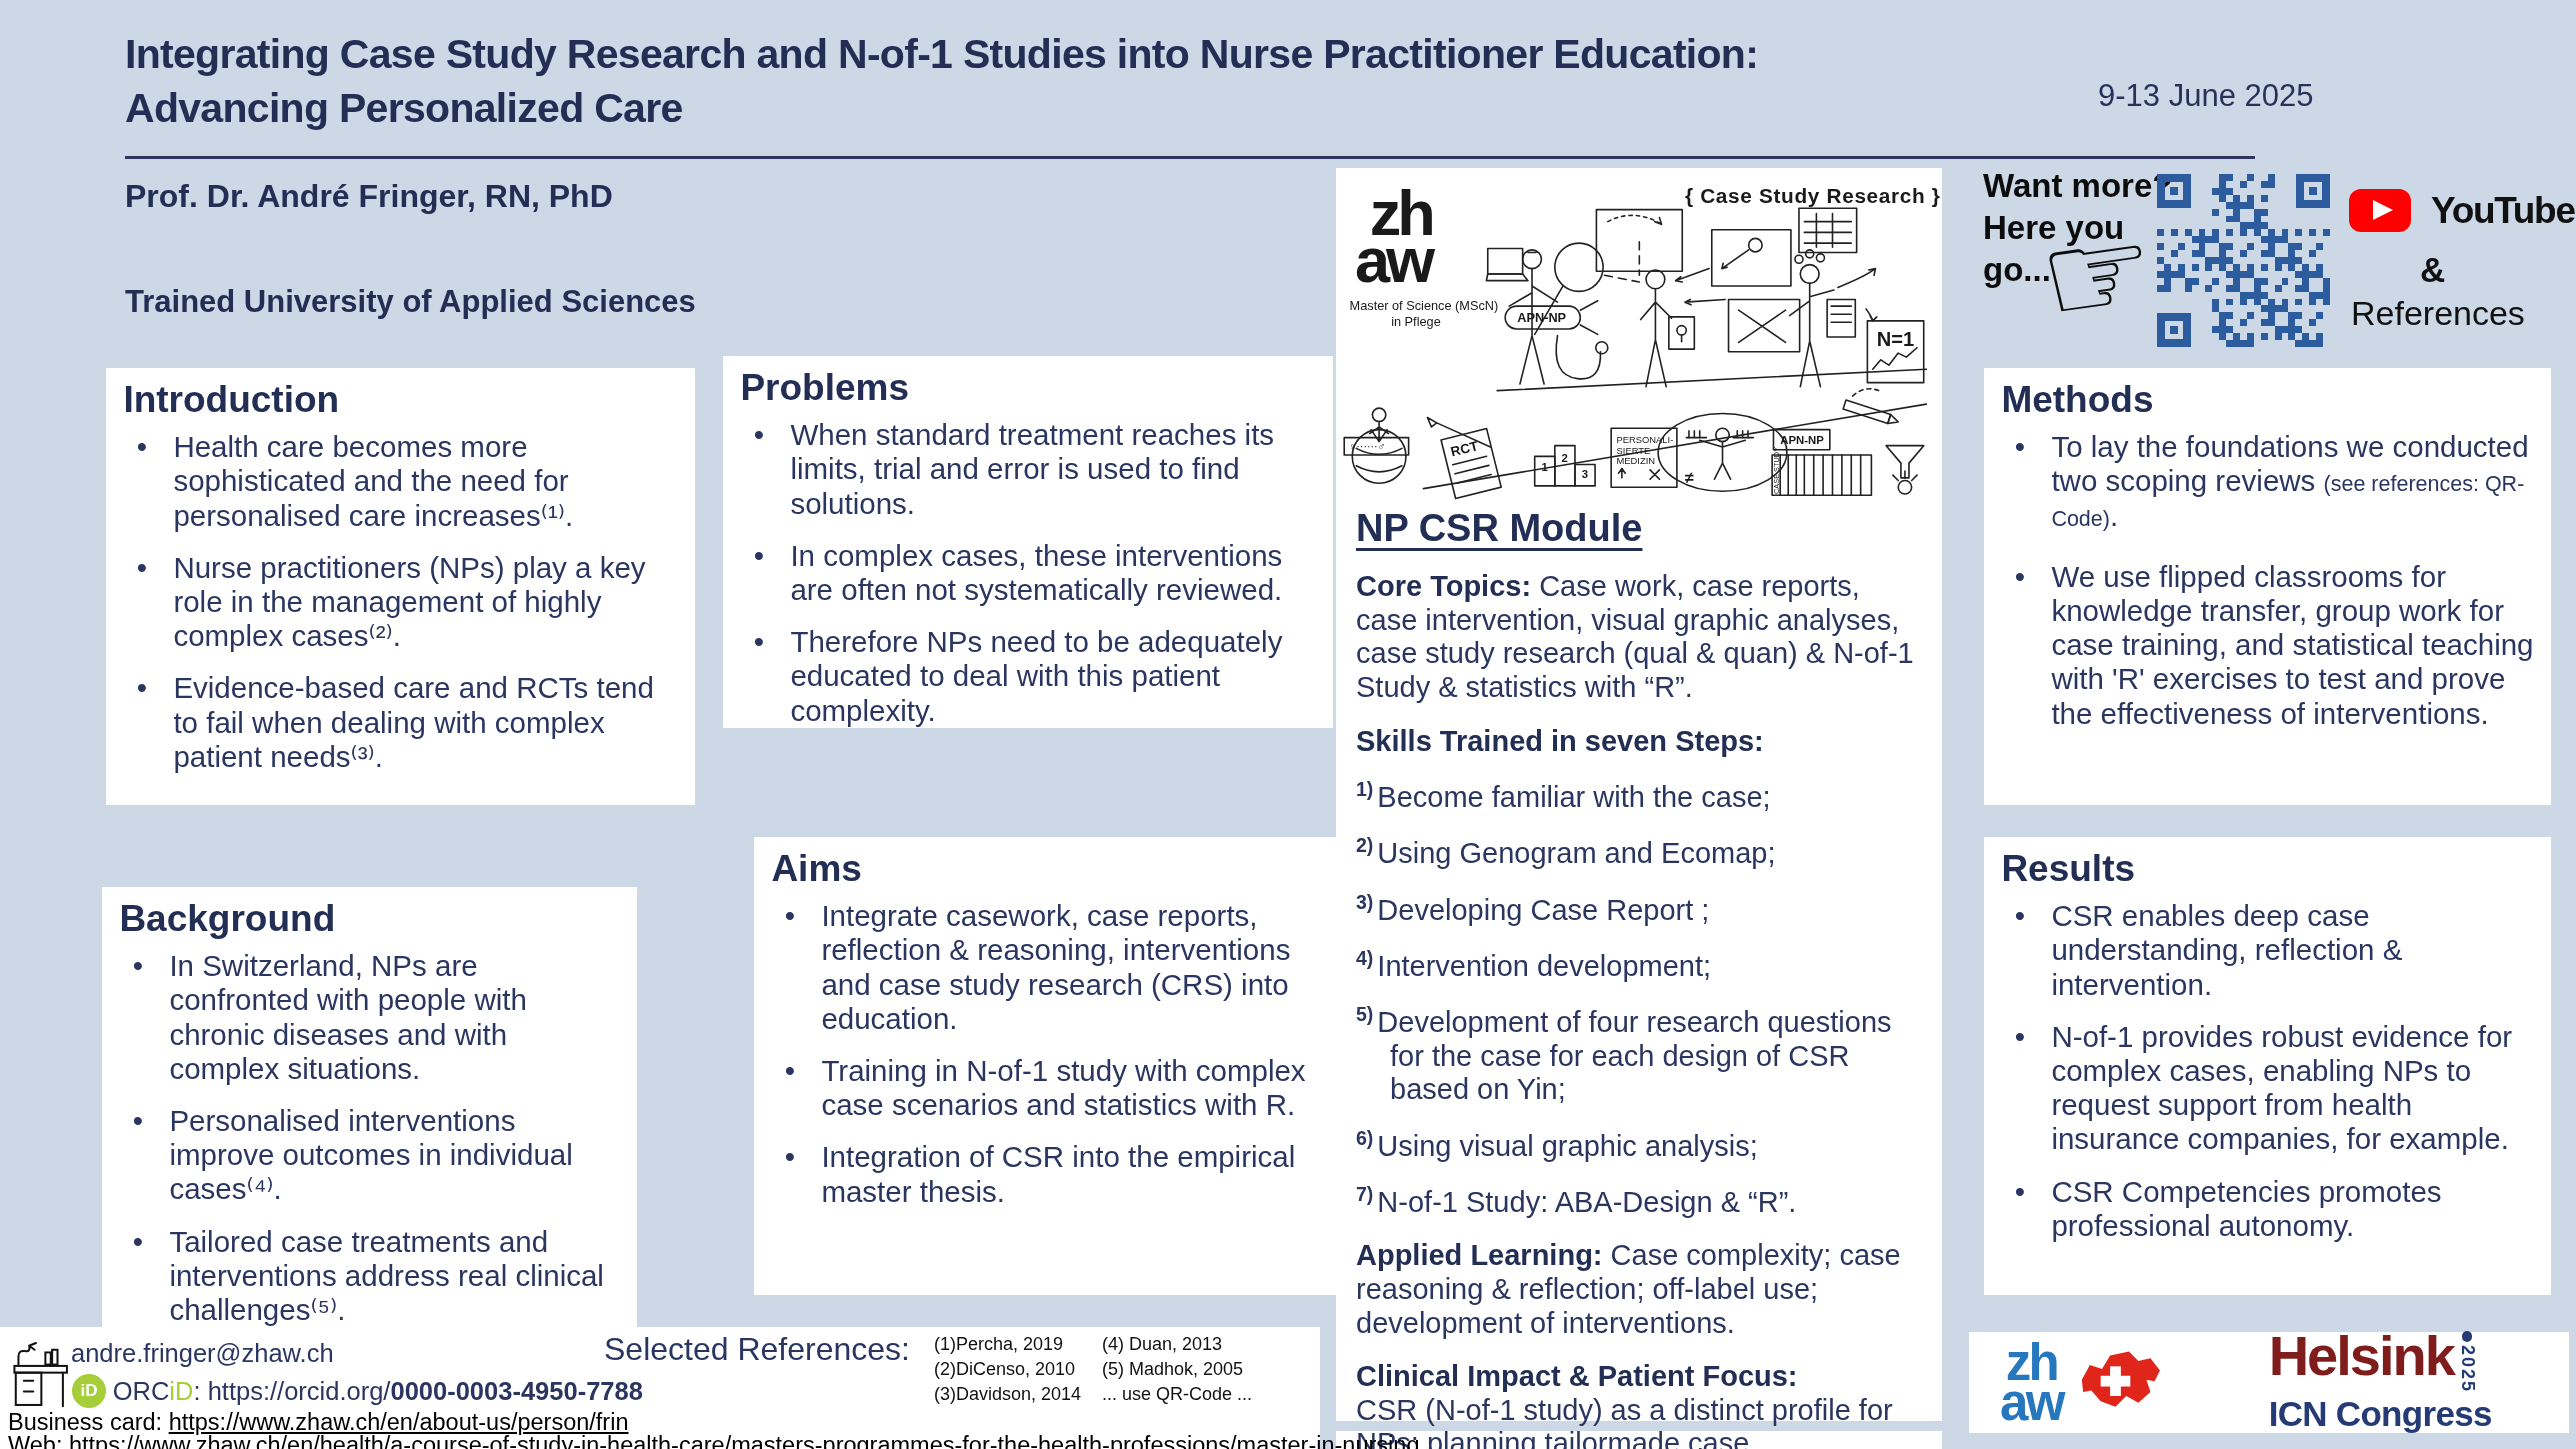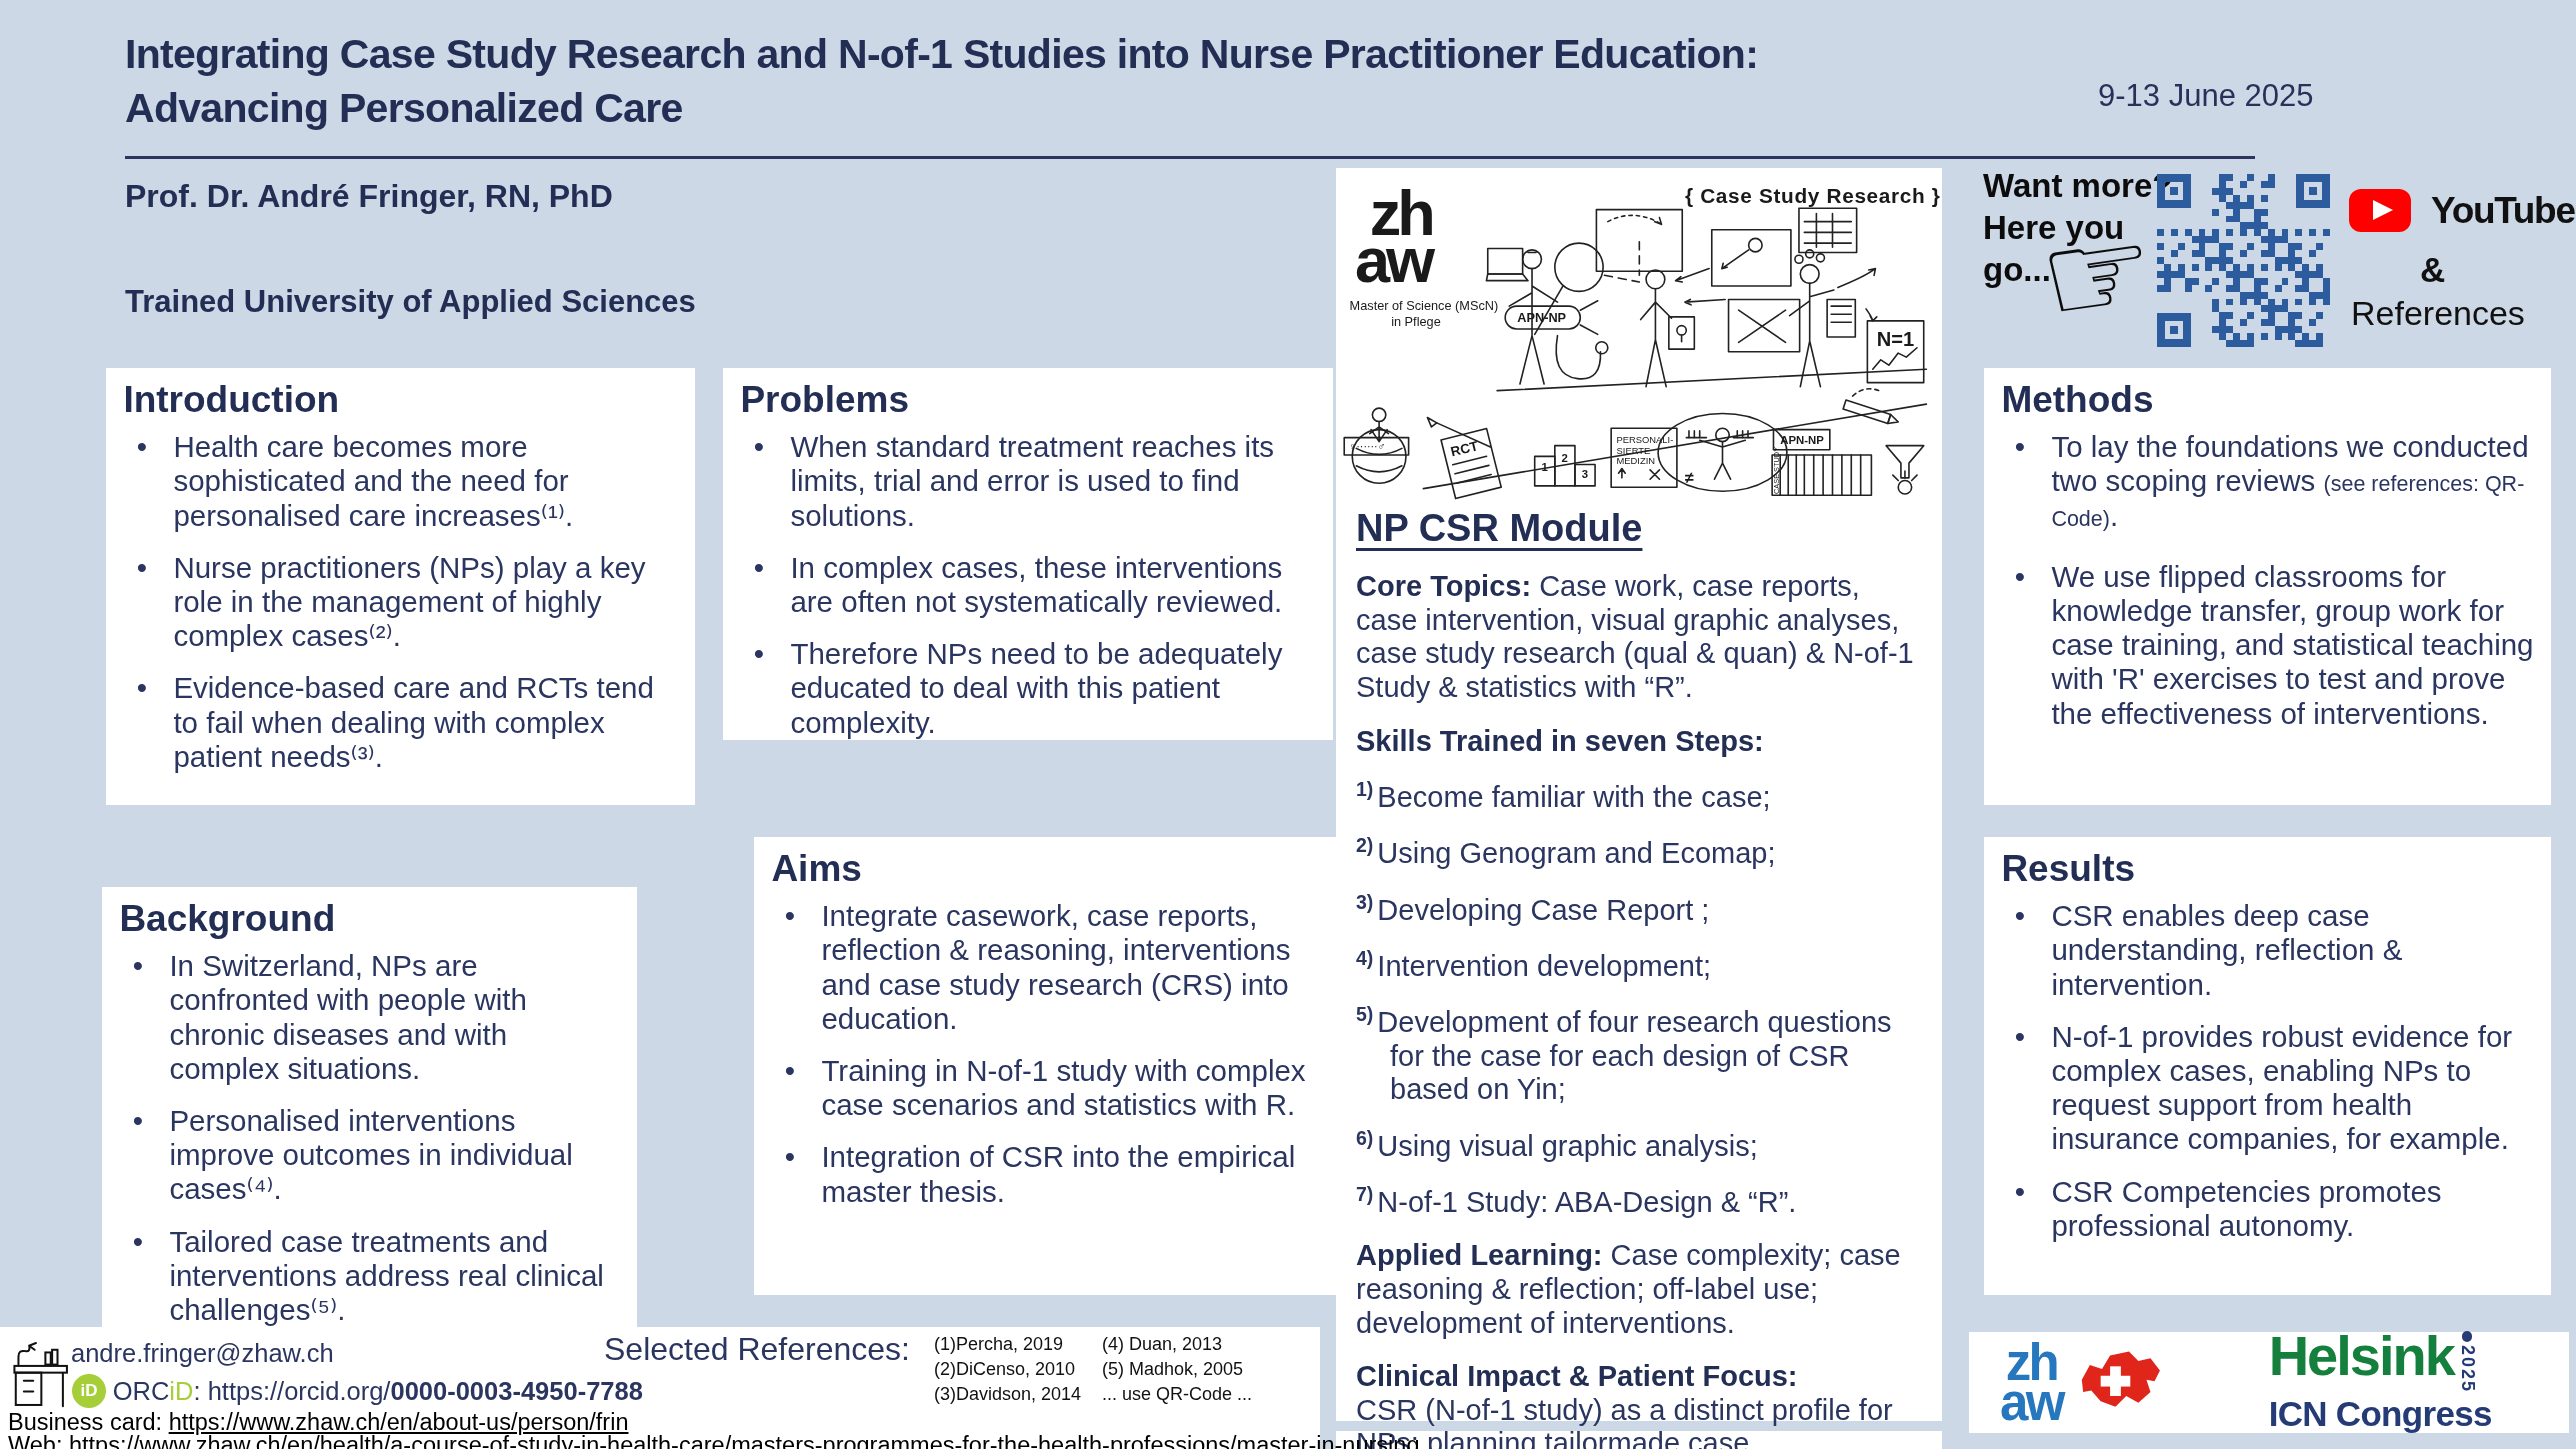--- a/index.html
+++ b/index.html
@@ -19,21 +19,21 @@
   .affiliation{left:125px;top:284px;font-size:31px;font-weight:bold;color:#232e55;}
   
   .box{background:#ffffff;box-sizing:border-box;padding:10.7px 17.4px 6.7px 17.4px;}
   .box h2{margin:0 0 9.4px 0;font-size:37px;font-weight:bold;color:#232e55;}
   .box ul{margin:0;padding:0;list-style:none;}
   .box li{position:relative;padding-left:50px;font-size:29.5px;line-height:1.16;
           color:#2a3560;margin-bottom:18px;}
   .box li::before{content:"•";position:absolute;left:13.4px;top:0;}
   .note-small{font-size:21.5px;}
   #box-intro{left:106px;top:368px;width:589px;height:437px;}
-  #box-problems{left:723px;top:368px;width:610px;height:372px;}
+  #box-problems{left:723px;top:356px;width:610px;height:372px;}
   #box-background{left:102px;top:887px;width:535px;height:458px;}
   #box-aims{left:738px;top:837px;width:610px;height:458px;margin-left:16px;}
   #box-methods{left:1984px;top:368px;width:567px;height:437px;}
   #box-results{left:1984px;top:837px;width:567px;height:458px;}
   #box-methods li{margin-bottom:27px;}
   
   .center-panel{left:1336px;top:168px;width:606px;height:1253px;background:#ffffff;}
   .center-strip{left:1336px;top:1431px;width:606px;height:18px;background:#ffffff;}
   .sketch{left:1336px;top:168px;width:606px;height:332px;}
   .module{left:1356px;top:507px;width:569px;color:#2a3560;}
@@ -80,21 +80,21 @@
   #ref-col2{left:1102px;top:1332px;}
   
   .logo-box{left:1969px;top:1332px;width:600px;height:101px;background:#ffffff;
             display:flex;align-items:center;}
   .zhaw-blue{margin-left:31px;font-weight:bold;color:#2677bd;font-size:51px;
              line-height:0.78;letter-spacing:-2.7px;text-align:center;}
   .swiss{margin-left:4px;}
   .helsinki-wrap{margin-left:101px;display:flex;flex-direction:column;}
   .helsinki-row{display:flex;align-items:flex-start;}
   .helsinki{font-size:56px;font-weight:bold;letter-spacing:-2px;line-height:0.9;
-            color:#15803d;text-align:right;}
+            color:#7f1d1d;text-align:right;}
   .year-col{display:flex;flex-direction:column;align-items:center;margin-left:2.7px;}
   .year-dot{width:10.7px;height:10.7px;border-radius:50%;background:#243b76;margin-bottom:2.7px;}
   .year-v{writing-mode:vertical-rl;font-size:18px;font-weight:bold;color:#243b76;letter-spacing:2px;}
   .icn{font-size:35px;font-weight:bold;color:#243b76;letter-spacing:-0.7px;margin-top:1.3px;}
   
   .sk{stroke:#222222;fill:none;stroke-width:2.4px;stroke-linecap:round;stroke-linejoin:round;}
   .skt{fill:#1a1a1a;stroke:none;font-family:"Liberation Sans","DejaVu Sans",sans-serif;}
 </style>
 </head>
 <body>

